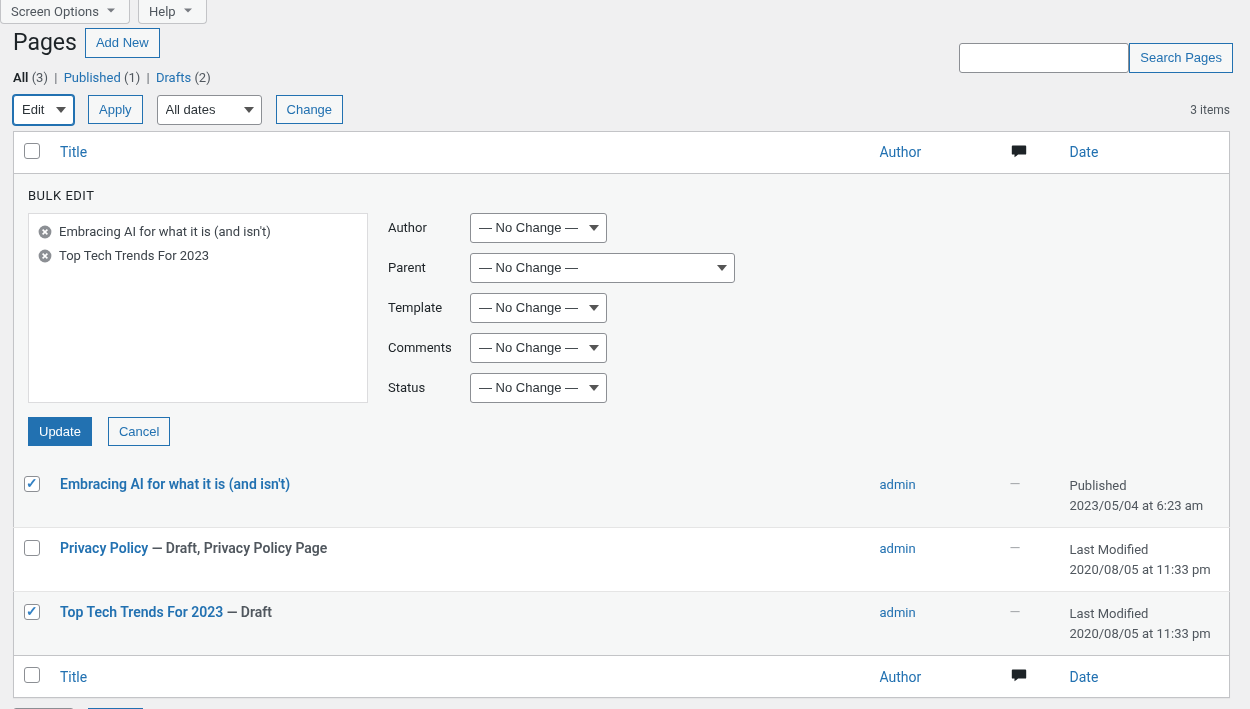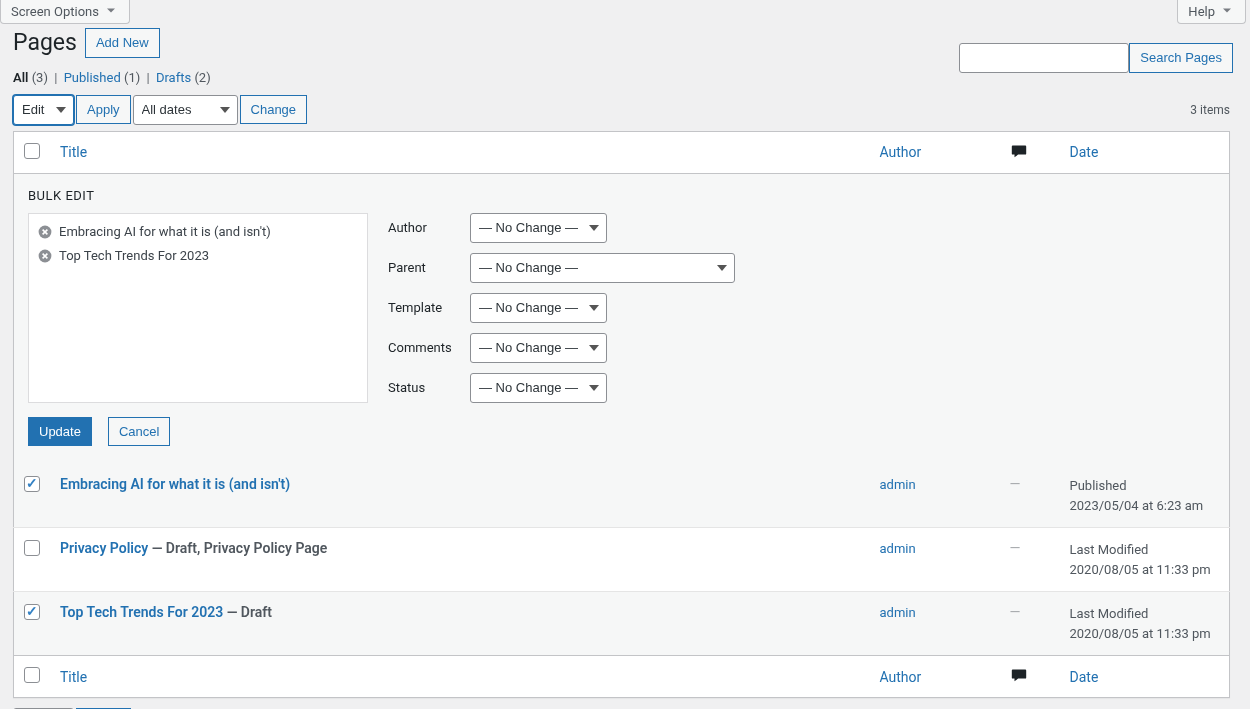--- a/index.html
+++ b/index.html
@@ -1,30 +1,30 @@
 <!DOCTYPE html>
 <html><head>
 <meta charset="utf-8">
 <style>
   * { box-sizing: border-box; margin: 0; padding: 0; }
   body { font-family: -apple-system, BlinkMacSystemFont, "Segoe UI", Roboto, sans-serif; background: #f0f0f1; color: #1d2327; font-size: 13px; padding: 0; width: 1250px; }
   .wrap { padding: 0 20px 20px 13px; }
-  .top-tabs { display: flex; justify-content: space-between; gap: 8px; padding-right: 4px; }
+  .top-tabs { display: flex; justify-content: flex-start; gap: 8px; padding-right: 4px; }
   .screen-tab { background: #f6f7f7; border: 1px solid #c3c4c7; border-top: none; border-radius: 0 0 4px 4px; padding: 3px 10px 4px; font-size: 13px; cursor: pointer; display: flex; align-items: center; gap: 4px; color: #50575e; }
   .screen-tab svg { width: 16px; height: 16px; }
   h1.heading { display: inline-block; font-size: 23px; font-weight: 400; margin: 0; padding: 0 0 0 0; }
   .heading-row { display: flex; align-items: center; gap: 8px; margin-top: 4px; margin-bottom: 12px; }
   .btn { border: 1px solid #2271b1; color: #2271b1; background: #f6f7f7; border-radius: 0; padding: 4px 10px; font-size: 13px; cursor: pointer; line-height: 1.5; }
   .btn-primary { background: #2271b1; color: #fff; border-color: #2271b1; }
   .subsubsub { margin: 0 0 10px 0; font-size: 13px; color: #646970; }
   .subsubsub a { color: #2271b1; text-decoration: none; }
   .subsubsub .current { color: #1d2327; font-weight: 600; }
   .subsubsub .sep { padding: 0 3px; }
   .tablenav { display: flex; align-items: center; justify-content: space-between; margin-bottom: 6px; }
-  .actions-left { display: flex; gap: 2px; align-items: center; }
+  .actions-left { display: flex; gap: 14px; align-items: center; }
   .select-wrap { position: relative; display: inline-block; }
   select, .select { appearance: none; -webkit-appearance: none; border: 1px solid #8c8f94; background: #fff; border-radius: 3px; padding: 4px 28px 4px 8px; font-size: 13px; min-height: 30px; color: #2c3338; cursor: pointer; }
   .select-blue { border: 1px solid #2271b1; box-shadow: 0 0 0 1px #2271b1; }
   .select-wrap::after { content: ""; position: absolute; right: 8px; top: 50%; transform: translateY(-50%); border-left: 5px solid transparent; border-right: 5px solid transparent; border-top: 6px solid #555; pointer-events: none; }
   .search-box { display: flex; position: absolute; right: 17px; top: 43px; }
   .search-input { border: 1px solid #8c8f94; border-radius: 3px; height: 30px; padding: 0 8px; width: 170px; font-size: 13px; }
   .items-count { color: #50575e; font-size: 12px; }
   table.wp-list { width: 100%; border: 1px solid #c3c4c7; border-collapse: collapse; background: #fff; box-shadow: 0 1px 1px rgba(0,0,0,.04); }
   table.wp-list thead th, table.wp-list tfoot th { text-align: left; font-weight: 400; padding: 10px 10px; font-size: 14px; color: #2271b1; border-bottom: 1px solid #c3c4c7; }
   table.wp-list tfoot th { border-top: 1px solid #c3c4c7; border-bottom: none; }

